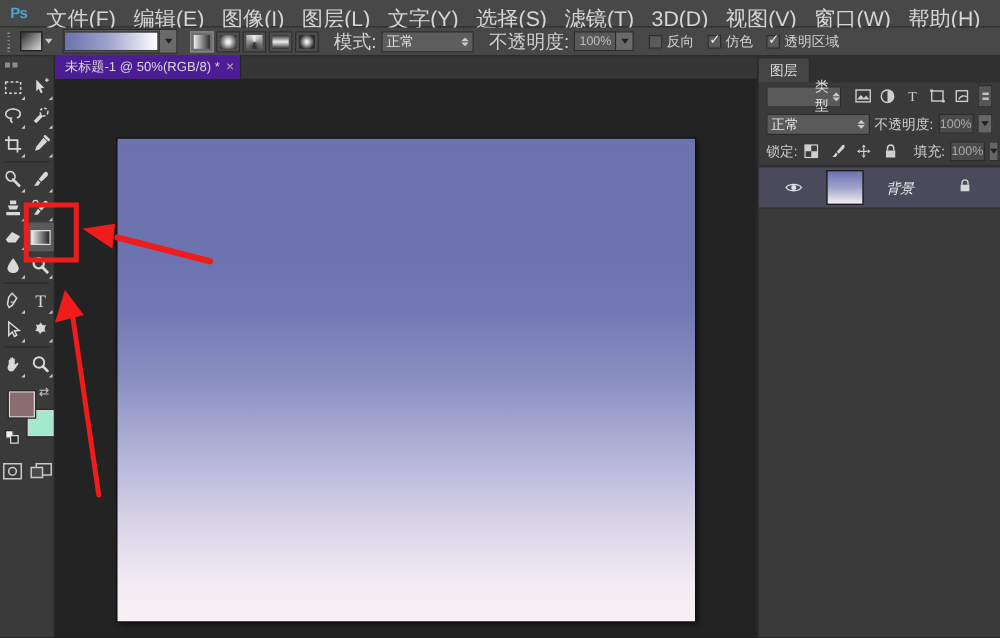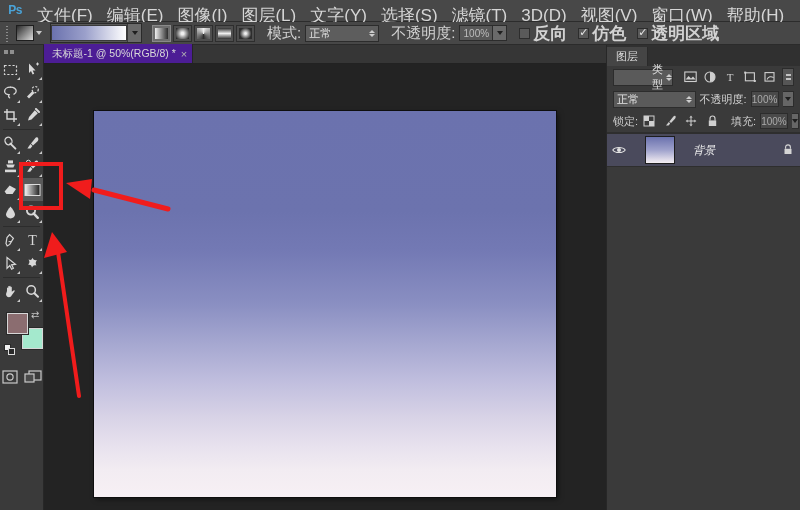--- a/index.html
+++ b/index.html
@@ -132,21 +132,21 @@
   .chk-wrap { display: flex; align-items: center; margin-right: 11px; }
   .chk {
     width: 11px; height: 11px; background: #5a5a5a;
     border: 1px solid #2d2d2d; margin-right: 3px;
     position: relative;
   }
   .chk.on::after {
     content: "✓"; position: absolute; left: 0px; top: -4px;
     font-size: 11px; color: #e8e8e8; line-height: 14px;
   }
-  .chk-label { font-size: 17px; color: #d2d2d2; font-weight: bold; }
+  .chk-label { font-size: 11px; color: #d2d2d2; }
 
   
   .tabbar {
     position: absolute; left: 44px; top: 45px; width: 562px; height: 19px;
     background: #363636; display: flex; align-items: flex-end;
     border-bottom: 1px solid #222;
   }
   .doctab {
     height: 19px; background: #4c1d95;
     border-right: 1px solid #262626;
@@ -284,21 +284,21 @@
   }
   .rp-numbtn i {
     width:0;height:0;border-left:3px solid transparent;border-right:3px solid transparent;
     border-top:4px solid #1f1f1f;
   }
   .lock-icons { display: flex; gap: 7px; align-items: center; }
   .lock-ic { width: 14px; height: 14px; display:flex;align-items:center;justify-content:center;}
   .rp-divider { height:1px; background:#2e2e2e; }
   .layer-row {
     height: 34px; display: flex; align-items: center;
-    background: #4a4a5c; padding: 0 4px; gap: 18px;
+    background: #4a4a5c; padding: 0 20px; gap: 18px;
     border-top: 1px solid #2e2e2e; border-bottom: 1px solid #2e2e2e;
   }
   .eye-cell { width: 16px; display: flex; align-items: center; justify-content: center; }
   .layer-thumb {
     width: 30px; height: 28px;
     background: linear-gradient(to bottom, #6b72ae 0%, #9fa2cc 50%, #f5eff3 100%);
     border: 1px solid #1d1d1d;
   }
   .layer-name { font-size: 11px; color: #efefef; font-style: italic; }
   .lock-right { margin-left: auto; margin-right: 3px; }

